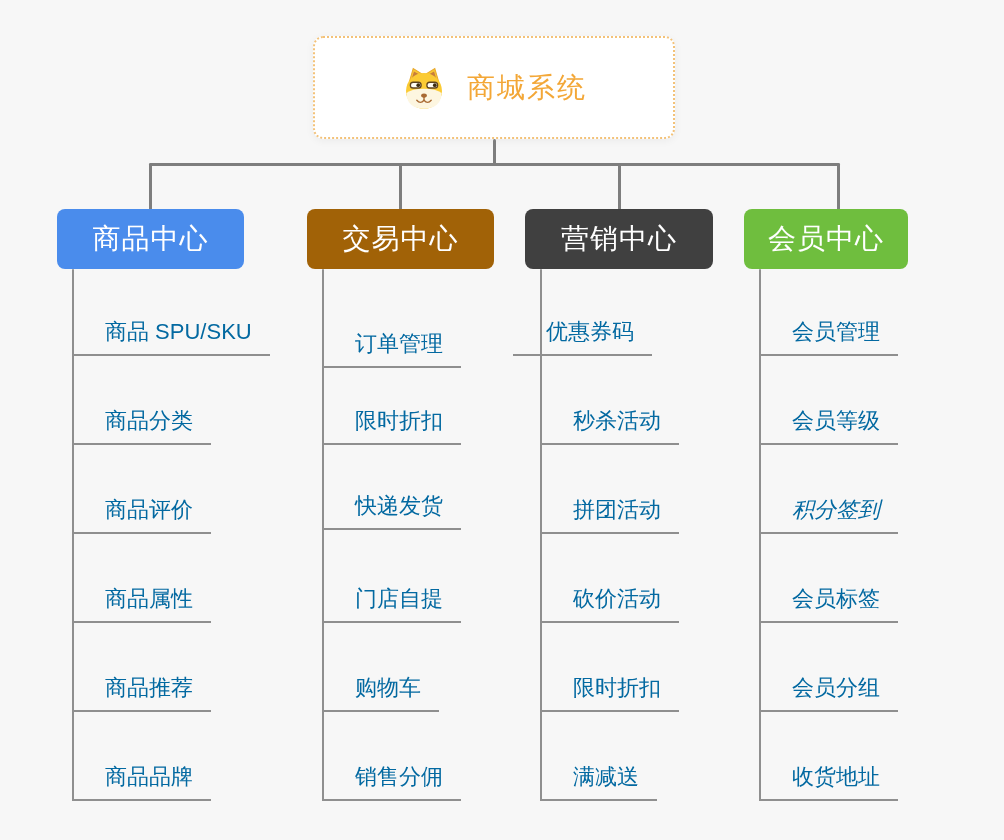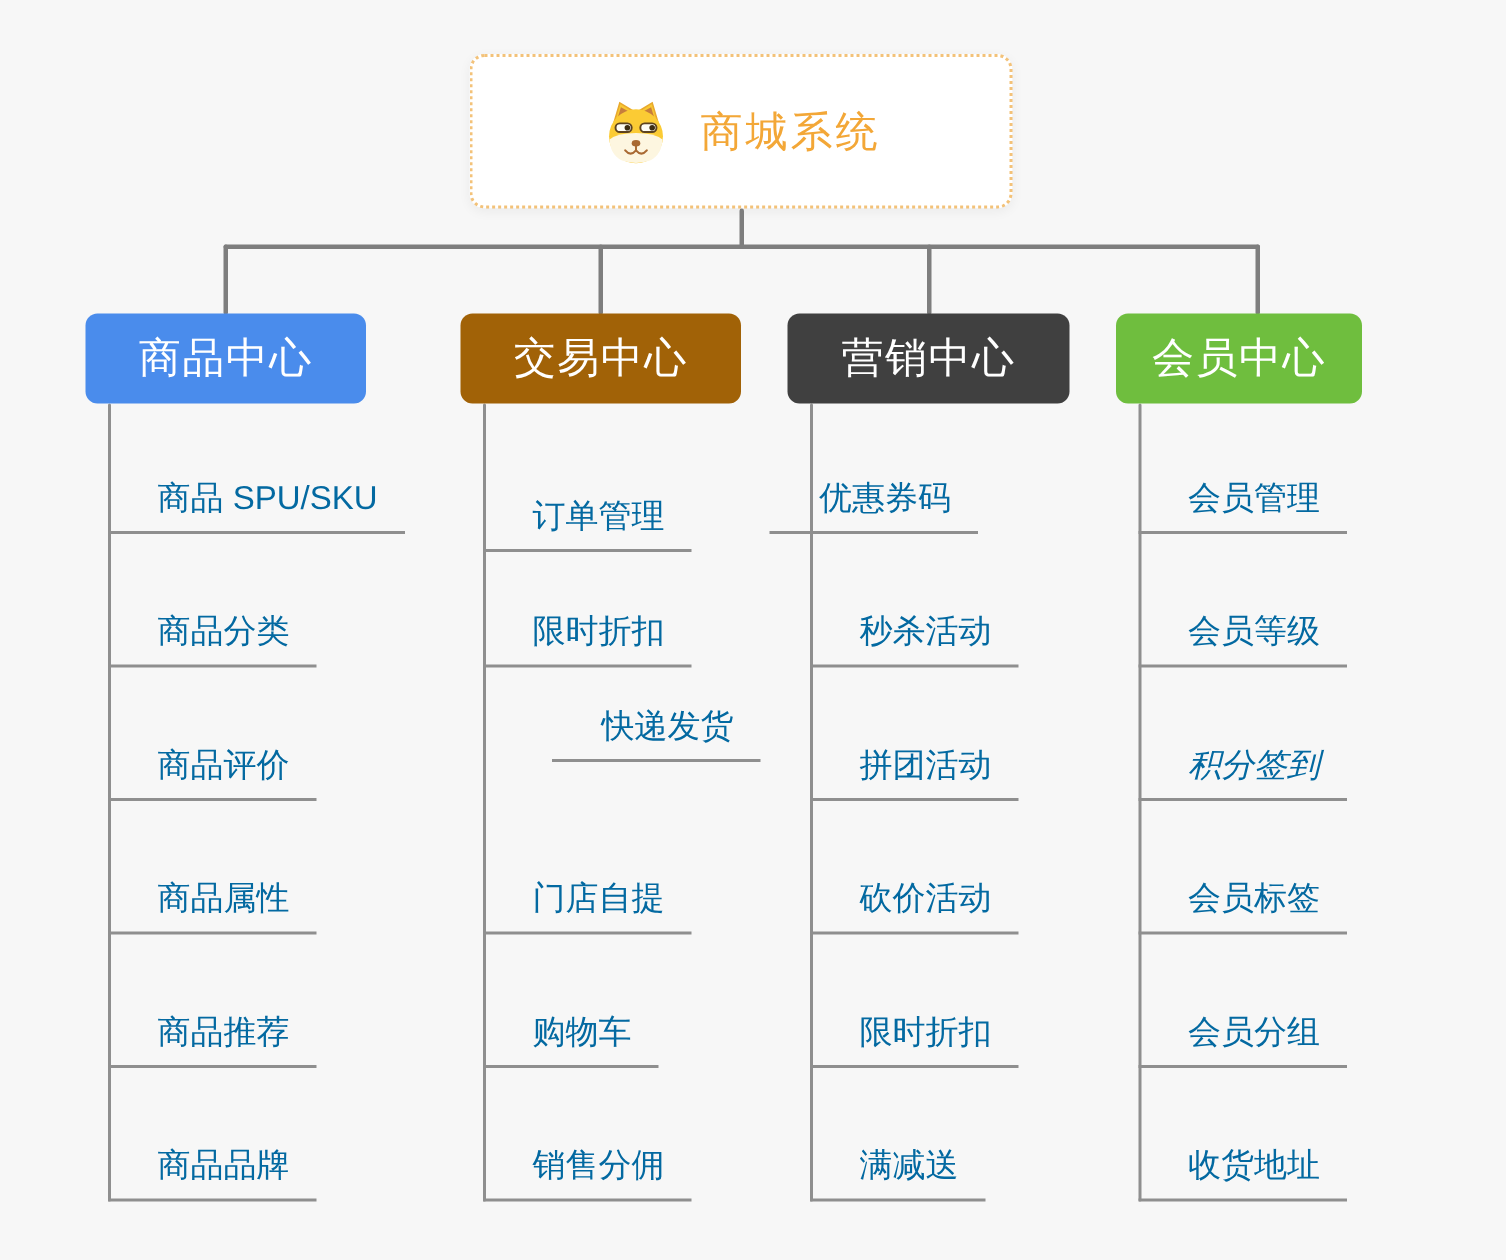--- a/index.html
+++ b/index.html
@@ -120,21 +120,21 @@
       <div class="child-item" style="left: 72px; top: 405px;">商品分类</div>
       <div class="child-item" style="left: 72px; top: 494px;">商品评价</div>
       <div class="child-item" style="left: 72px; top: 583px;">商品属性</div>
       <div class="child-item" style="left: 72px; top: 672px;">商品推荐</div>
       <div class="child-item" style="left: 72px; top: 761px;">商品品牌</div>
       <div class="branch-node" style="left: 307px; width: 187px; background: #a16207;">
     <span class="branch-label">交易中心</span>
   </div>
       <div class="child-item" style="left: 322px; top: 328px;">订单管理</div>
       <div class="child-item" style="left: 322px; top: 405px;">限时折扣</div>
-      <div class="child-item" style="left: 322px; top: 468px; margin-left: 46px;">快递发货</div>
+      <div class="child-item" style="left: 322px; top: 490px;">快递发货</div>
       <div class="child-item" style="left: 322px; top: 583px;">门店自提</div>
       <div class="child-item" style="left: 322px; top: 672px;">购物车</div>
       <div class="child-item" style="left: 322px; top: 761px;">销售分佣</div>
       <div class="branch-node" style="left: 525px; width: 188px; background: #404040;">
     <span class="branch-label">营销中心</span>
   </div>
       <div class="child-item" style="left: 513px; top: 316px;">优惠券码</div>
       <div class="child-item" style="left: 540px; top: 405px;">秒杀活动</div>
       <div class="child-item" style="left: 540px; top: 494px;">拼团活动</div>
       <div class="child-item" style="left: 540px; top: 583px;">砍价活动</div>

